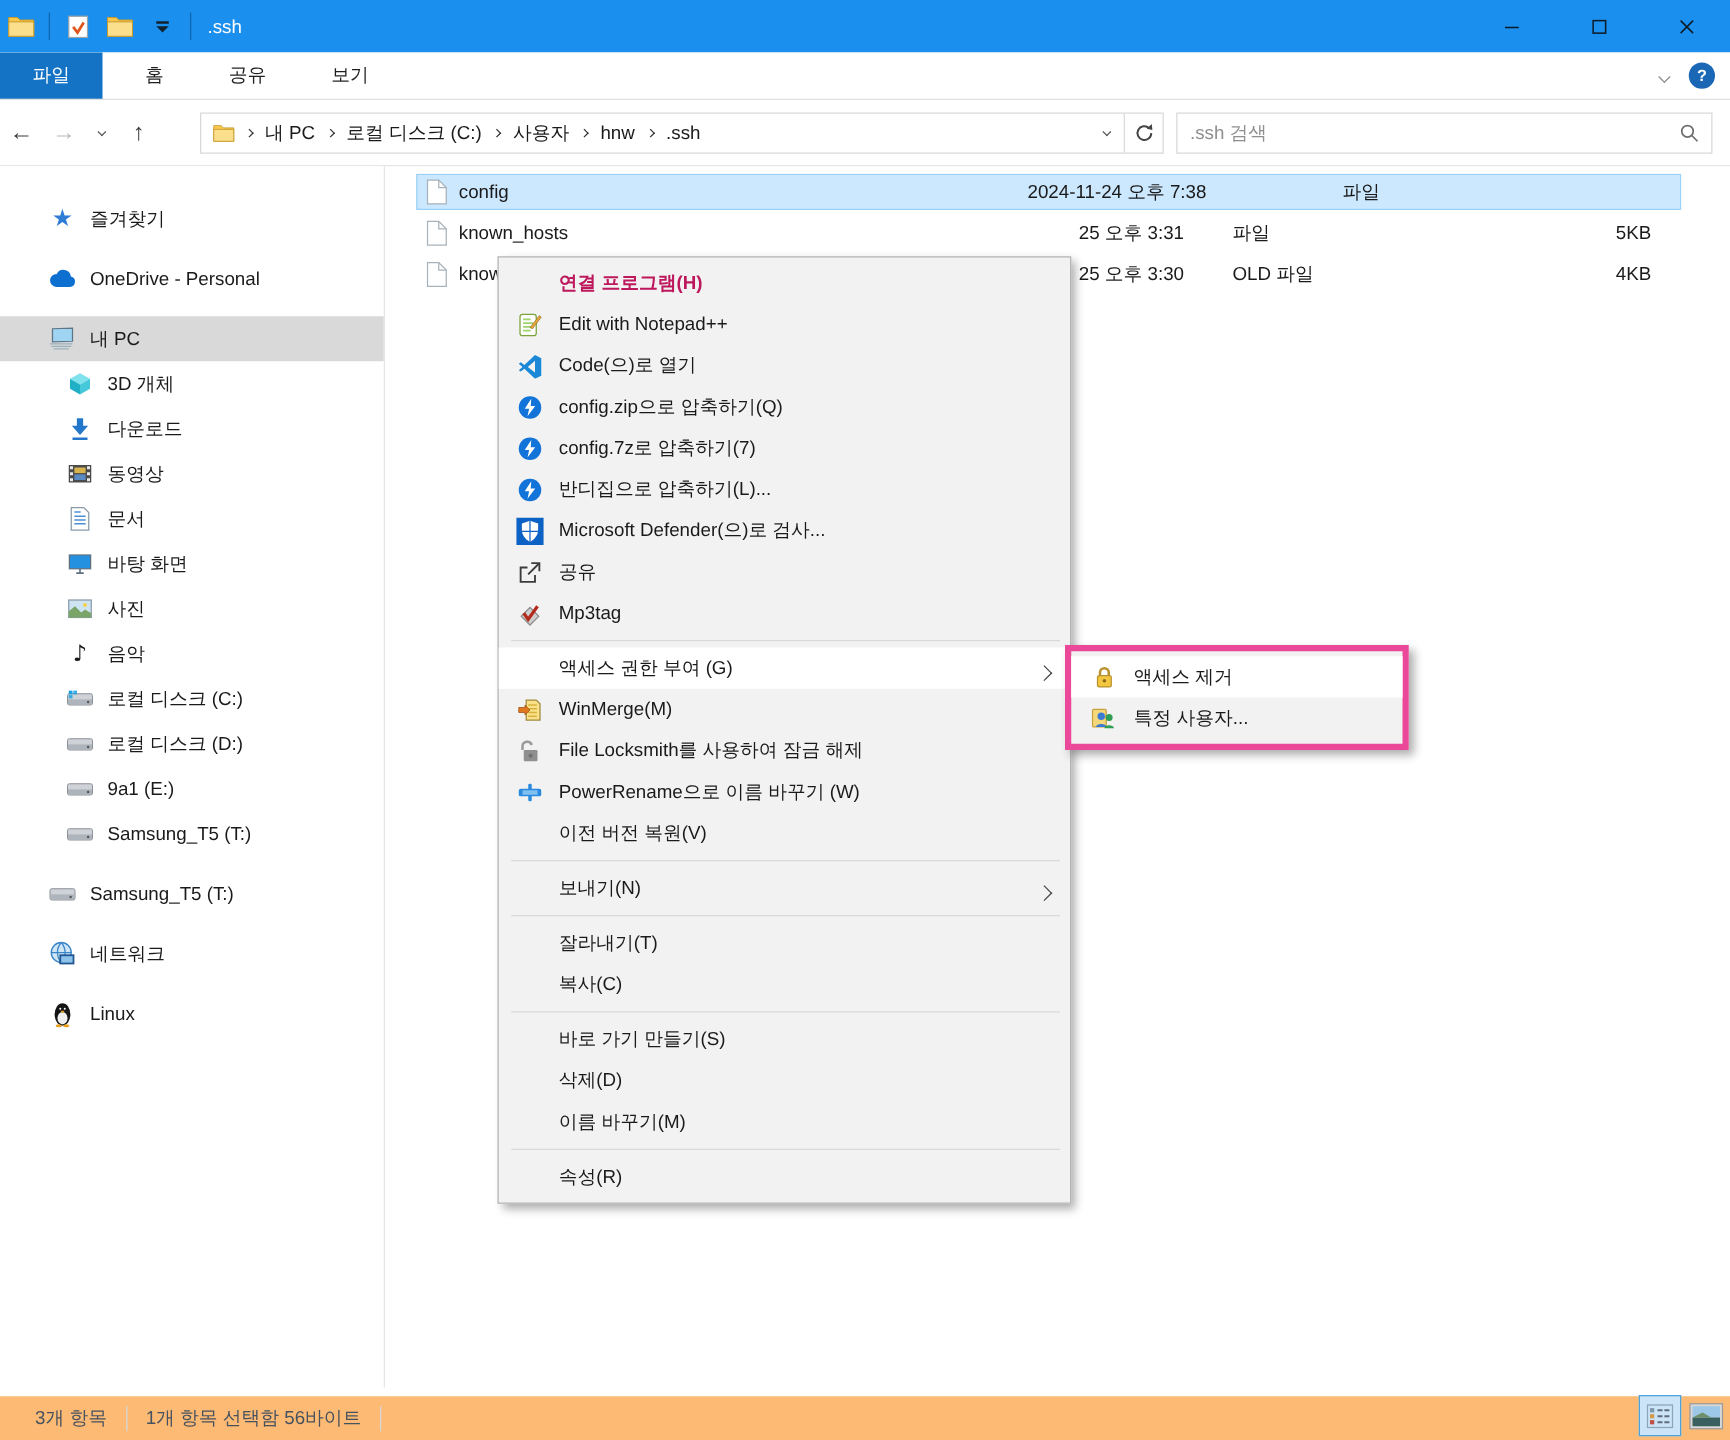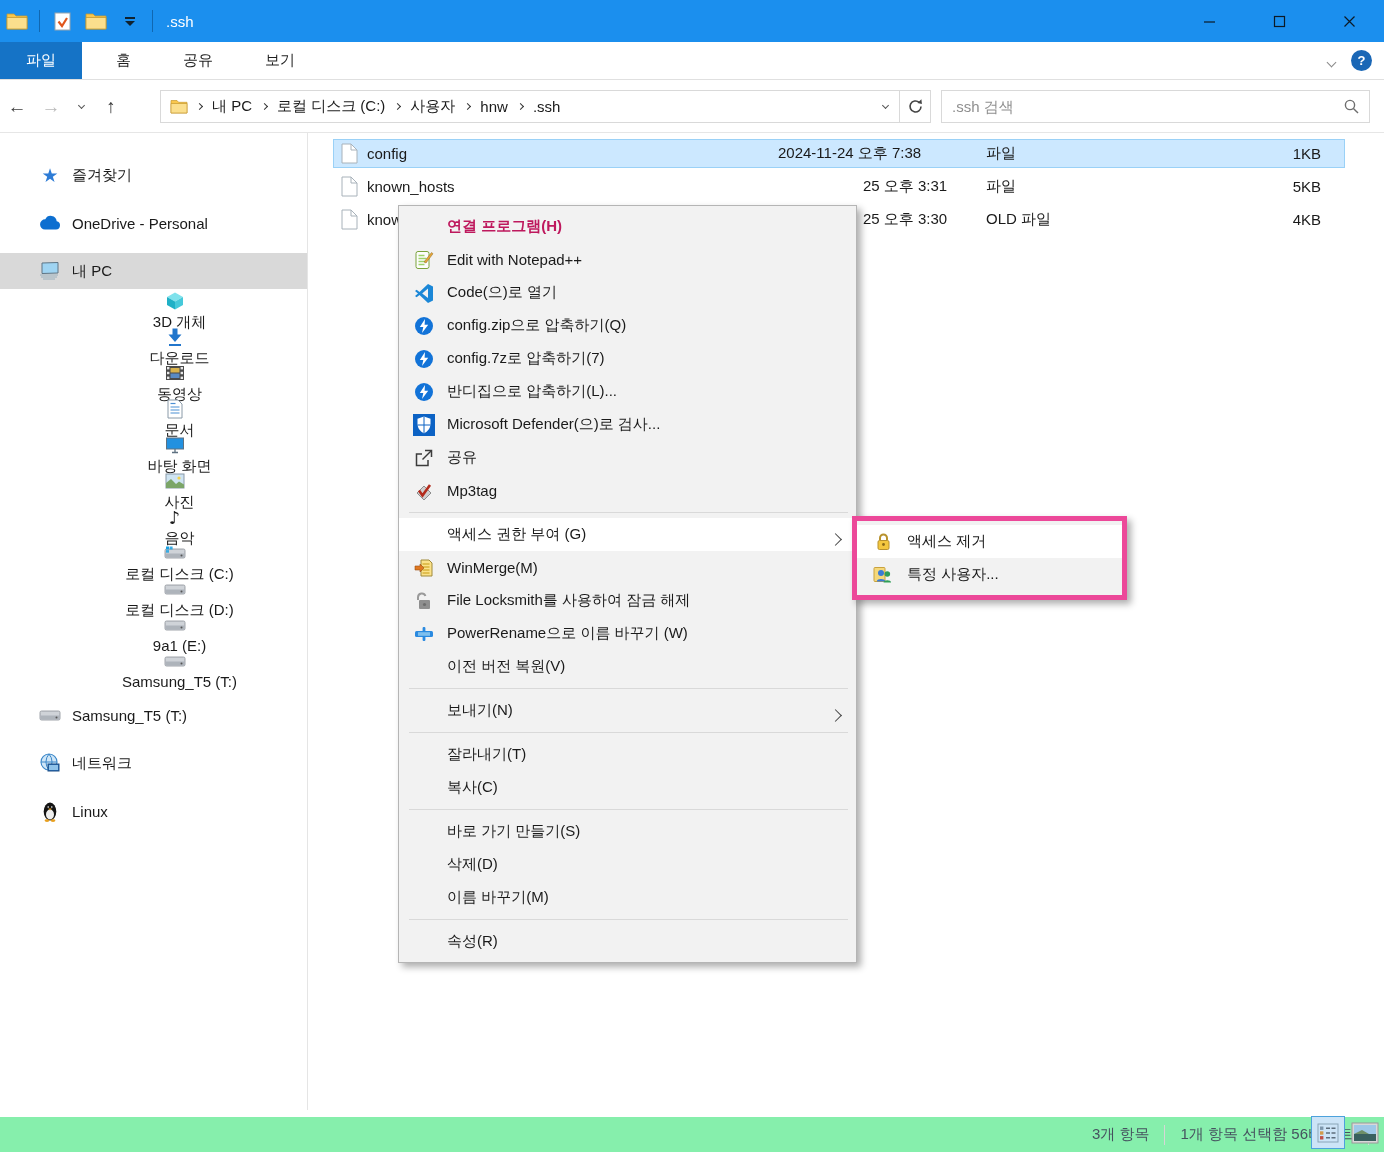--- a/index.html
+++ b/index.html
@@ -55,35 +55,35 @@
   .chev.u { transform:rotate(-135deg); margin-top:4px; }
   .chev.sm { width:5px; height:5px; border-width:1.3px; border-color:#333; }
   .chev.gray { border-color:#8a8a8a; }
   .tri-down { width:0; height:0; border-left:5px solid transparent; border-right:5px solid transparent;
     border-top:5px solid #10222f; }
   .qat-dd-line { width:10px; height:2px; background:#10222f; margin-bottom:2px; }
   
   .sidebar { position:absolute; left:0; top:133px; width:307px; height:984px; background:#fff; padding-top:24px; }
   .side-divider { position:absolute; left:307px; top:133px; width:1px; height:977px; background:#e5e5e5; }
   .sitem { display:flex; align-items:center; height:36px; padding-left:38px; cursor:default; }
-  .sitem.child { padding-left:52px;flex-direction:column; }
+  .sitem.child { padding-left:52px; }
   .sitem.selected { background:#d9d9d9; }
   .sitem .sic { width:24px; height:22px; display:flex; align-items:center; justify-content:center; margin-right:10px; flex:0 0 24px; }
   .gap12 { margin-top:12px; }
   .glyph-star { color:#2e7cd6; font-size:19px; font-family:"DejaVu Sans",sans-serif; }
   .glyph-note { color:#1a1a1a; font-size:18px; font-family:"DejaVu Sans",sans-serif; }
   
   .content { position:absolute; left:333px; top:133px; width:1051px; height:984px; }
   .listheader { position:relative; height:45px; color:#5a6672; }
   .collabel { position:absolute; top:12px; white-space:nowrap; }
   .coldiv { position:absolute; top:8px; width:1px; height:32px; background:#e6e6e6; }
   .sortchev { position:absolute; left:206px; top:2px; }
   .frow { position:relative; display:grid; grid-template-columns:435px 208px 239px 130px;
     width:1012px; height:29px; align-items:center; margin-bottom:4px; }
-  .frow.first { margin-top:6px; }
+  .frow.first { margin-top:6px;gap:44px; }
   .frow.selected { background:#cce8ff; box-shadow:0 0 0 1px #9ad1f7 inset; }
   .fname { display:flex; align-items:center; padding-left:8px; overflow:hidden; white-space:nowrap; }
   .fname .fic { margin-right:9px; flex:0 0 17px; display:flex; }
   .fdate, .ftype { padding-left:10px; white-space:nowrap; overflow:hidden; }
   .fdate.offset { padding-left:95px; }
   .fsize { text-align:right; padding-right:24px; white-space:nowrap; }
   
   .cmenu { position:absolute; left:398px; top:205px; width:459px; background:#f2f2f2;
     border:1px solid #b5b5b5; box-shadow:4px 4px 7px rgba(0,0,0,.32); padding:4px 0; z-index:10; }
   .mi { display:flex; align-items:center; height:33px; padding:0 14px; position:relative; }
@@ -96,21 +96,21 @@
   .msep { height:1px; background:#d9d9d9; margin:5px 8px 5px 10px; }
   
   .smenu { position:absolute; left:852px; top:516px; width:275px; background:#f2f2f2;
     border:5px solid #ec4899; box-shadow:4px 4px 7px rgba(0,0,0,.32); padding:4px 0; z-index:11; }
   .smi { display:flex; align-items:center; height:33px; padding:0 16px; }
   .smi .mic { width:20px; height:20px; display:flex; align-items:center; justify-content:center;
     margin-right:14px; flex:0 0 20px; }
   .smi.hl { background:#fff; }
   
   .statusbar { position:absolute; left:0; top:1117px; width:1384px; height:35px;
-    background:#86efac; display:flex; align-items:center; padding-left:28px; color:#46525f;justify-content:flex-end; }
+    background:#fdba74; display:flex; align-items:center; padding-left:28px; color:#46525f; }
   .vsep { width:1px; height:20px; background:#d6d6d6; margin:0 15px; }
   .viewtoggles { position:absolute; right:4px; top:1116px; display:flex; align-items:center; gap:5px; }
   .vt-details { width:34px; height:33px; background:#cce4f7; border:1px solid #4da2dc;
     display:flex; align-items:center; justify-content:center; }
   .vt-thumb { width:30px; height:26px; display:flex; align-items:center; justify-content:center; }
 </style>
 </head>
 <body>
 
 <div class="stage">

